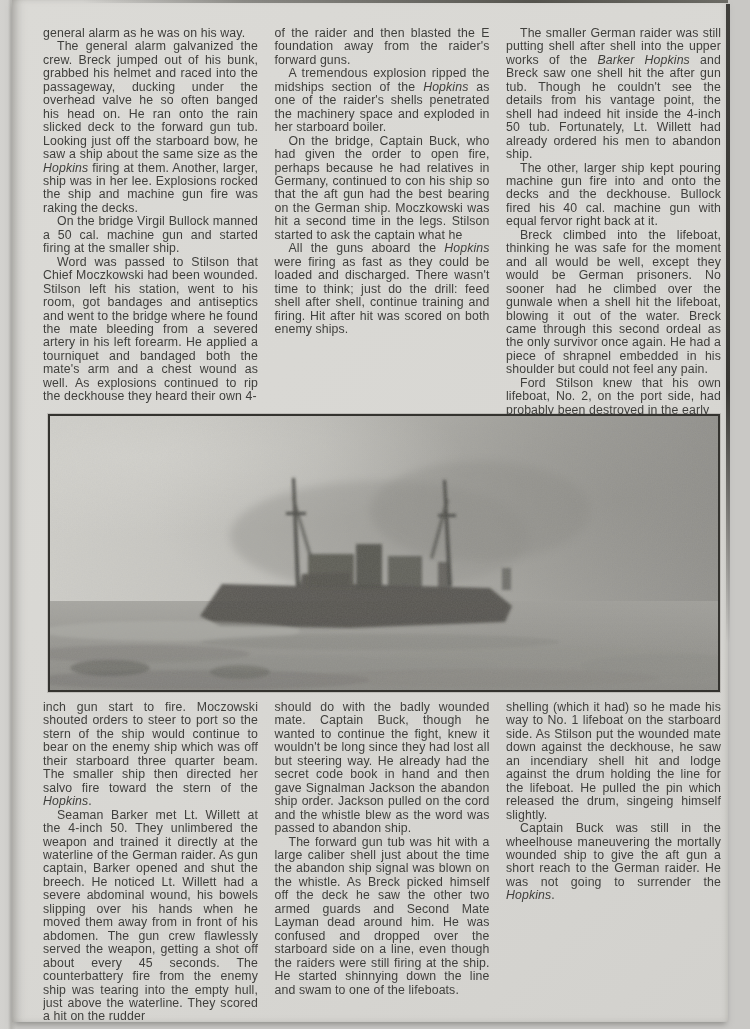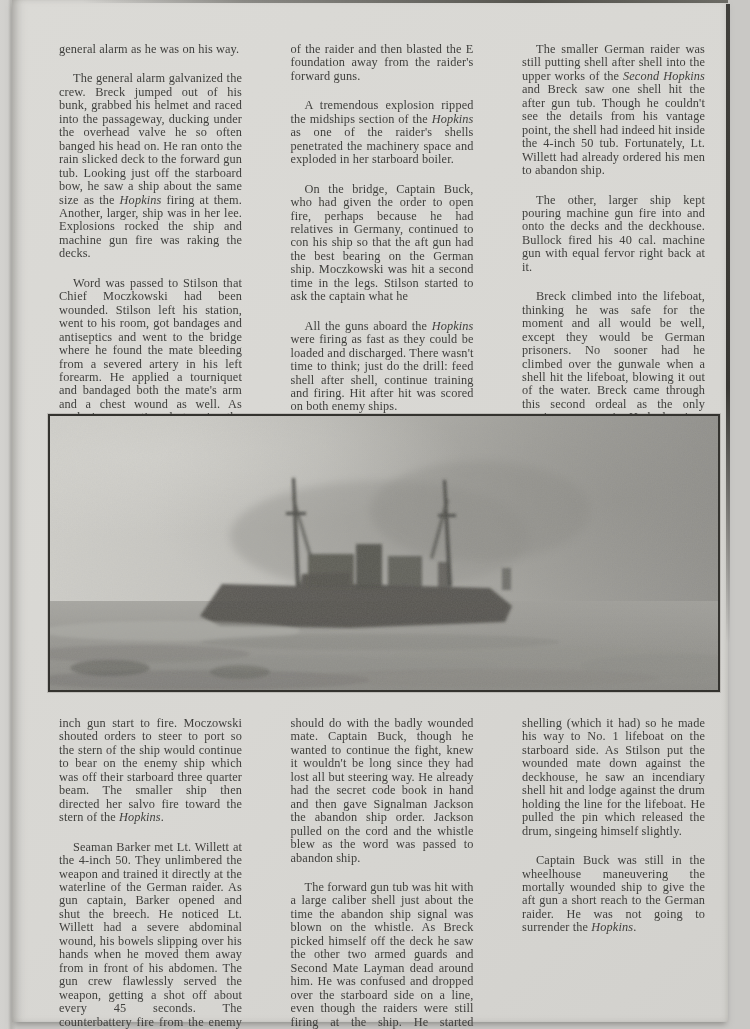--- a/index.html
+++ b/index.html
@@ -29,21 +29,21 @@
   .cols{
     display:flex;justify-content:space-between;
   }
   .cols.top{padding-top:27px;height:387px;overflow:hidden;}
   .cols.bottom{padding-top:9px;height:330px;overflow:hidden;}
   .col{
     width:215px;
     font-size:12.3px;line-height:13.45px;text-align:justify;
     color:#3f3f3c;letter-spacing:.12px;
   }
-  .col p{margin:16px;font-family:Liberation Serif, serif;}
+  .col p{margin:0;}
   .col p.ind{text-indent:14px;}
   .photo-frame{
     margin-left:5px;margin-top:0;width:668px;height:274px;
     border:2px solid #34332f;background:#b5b4b0;
     box-shadow:0 0 0 1px rgba(150,148,143,.4);
   }
   .photo-frame svg{display:block;width:100%;height:100%;}
 </style>
 </head>
 <body>
@@ -51,30 +51,31 @@
 <div class="paper">
   <div class="top-edge"></div>
   <div class="right-edge"></div>
 
   <div class="content">
 
     <div class="cols top">
       <div class="col">
           <p class="para">general alarm as he was on his way.</p>
           <p class="para ind">The general alarm galvanized the crew. Breck jumped out of his bunk, grabbed his helmet and raced into the passageway, ducking under the overhead valve he so often banged his head on. He ran onto the rain slicked deck to the forward gun tub. Looking just off the starboard bow, he saw a ship about the same size as the <i>Hopkins</i> firing at them. Another, larger, ship was in her lee. Explosions rocked the ship and machine gun fire was raking the decks.</p>
+          <p class="para ind">On the bridge Virgil Bullock manned a 50 cal. machine gun and started firing at the smaller ship.</p>
           <p class="para ind">Word was passed to Stilson that Chief Moczkowski had been wounded. Stilson left his station, went to his room, got bandages and antiseptics and went to the bridge where he found the mate bleeding from a severed artery in his left forearm. He applied a tourniquet and bandaged both the mate's arm and a chest wound as well. As explosions continued to rip the deckhouse they heard their own 4-</p>
         </div>
       <div class="col">
           <p class="para">of the raider and then blasted the E foundation away from the raider's forward guns.</p>
           <p class="para ind">A tremendous explosion ripped the midships section of the <i>Hopkins</i> as one of the raider's shells penetrated the machinery space and exploded in her starboard boiler.</p>
           <p class="para ind">On the bridge, Captain Buck, who had given the order to open fire, perhaps because he had relatives in Germany, continued to con his ship so that the aft gun had the best bearing on the German ship. Moczkowski was hit a second time in the legs. Stilson started to ask the captain what he</p>
           <p class="para ind">All the guns aboard the <i>Hopkins</i> were firing as fast as they could be loaded and discharged. There wasn't time to think; just do the drill: feed shell after shell, continue training and firing. Hit after hit was scored on both enemy ships.</p>
         </div>
       <div class="col">
-          <p class="para ind">The smaller German raider was still putting shell after shell into the upper works of the <i>Second Hopkins</i> and Breck saw one shell hit the after gun tub. Though he couldn't see the details from his vantage point, the shell had indeed hit inside the 4-inch 50 tub. Fortunately, Lt. Willett had already ordered his men to abandon ship.</p>
+          <p class="para ind">The smaller German raider was still putting shell after shell into the upper works of the <i>Barker Hopkins</i> and Breck saw one shell hit the after gun tub. Though he couldn't see the details from his vantage point, the shell had indeed hit inside the 4-inch 50 tub. Fortunately, Lt. Willett had already ordered his men to abandon ship.</p>
           <p class="para ind">The other, larger ship kept pouring machine gun fire into and onto the decks and the deckhouse. Bullock fired his 40 cal. machine gun with equal fervor right back at it.</p>
           <p class="para ind">Breck climbed into the lifeboat, thinking he was safe for the moment and all would be well, except they would be German prisoners. No sooner had he climbed over the gunwale when a shell hit the lifeboat, blowing it out of the water. Breck came through this second ordeal as the only survivor once again. He had a piece of shrapnel embedded in his shoulder but could not feel any pain.</p>
           <p class="para ind">Ford Stilson knew that his own lifeboat, No. 2, on the port side, had probably been destroyed in the early</p>
         </div>
     </div>
 
     <div class="photo-frame">
       <svg viewBox="0 0 668 274" preserveAspectRatio="none">
         <defs>
           <linearGradient id="sky" x1="0" y1="0" x2="1" y2="0">

